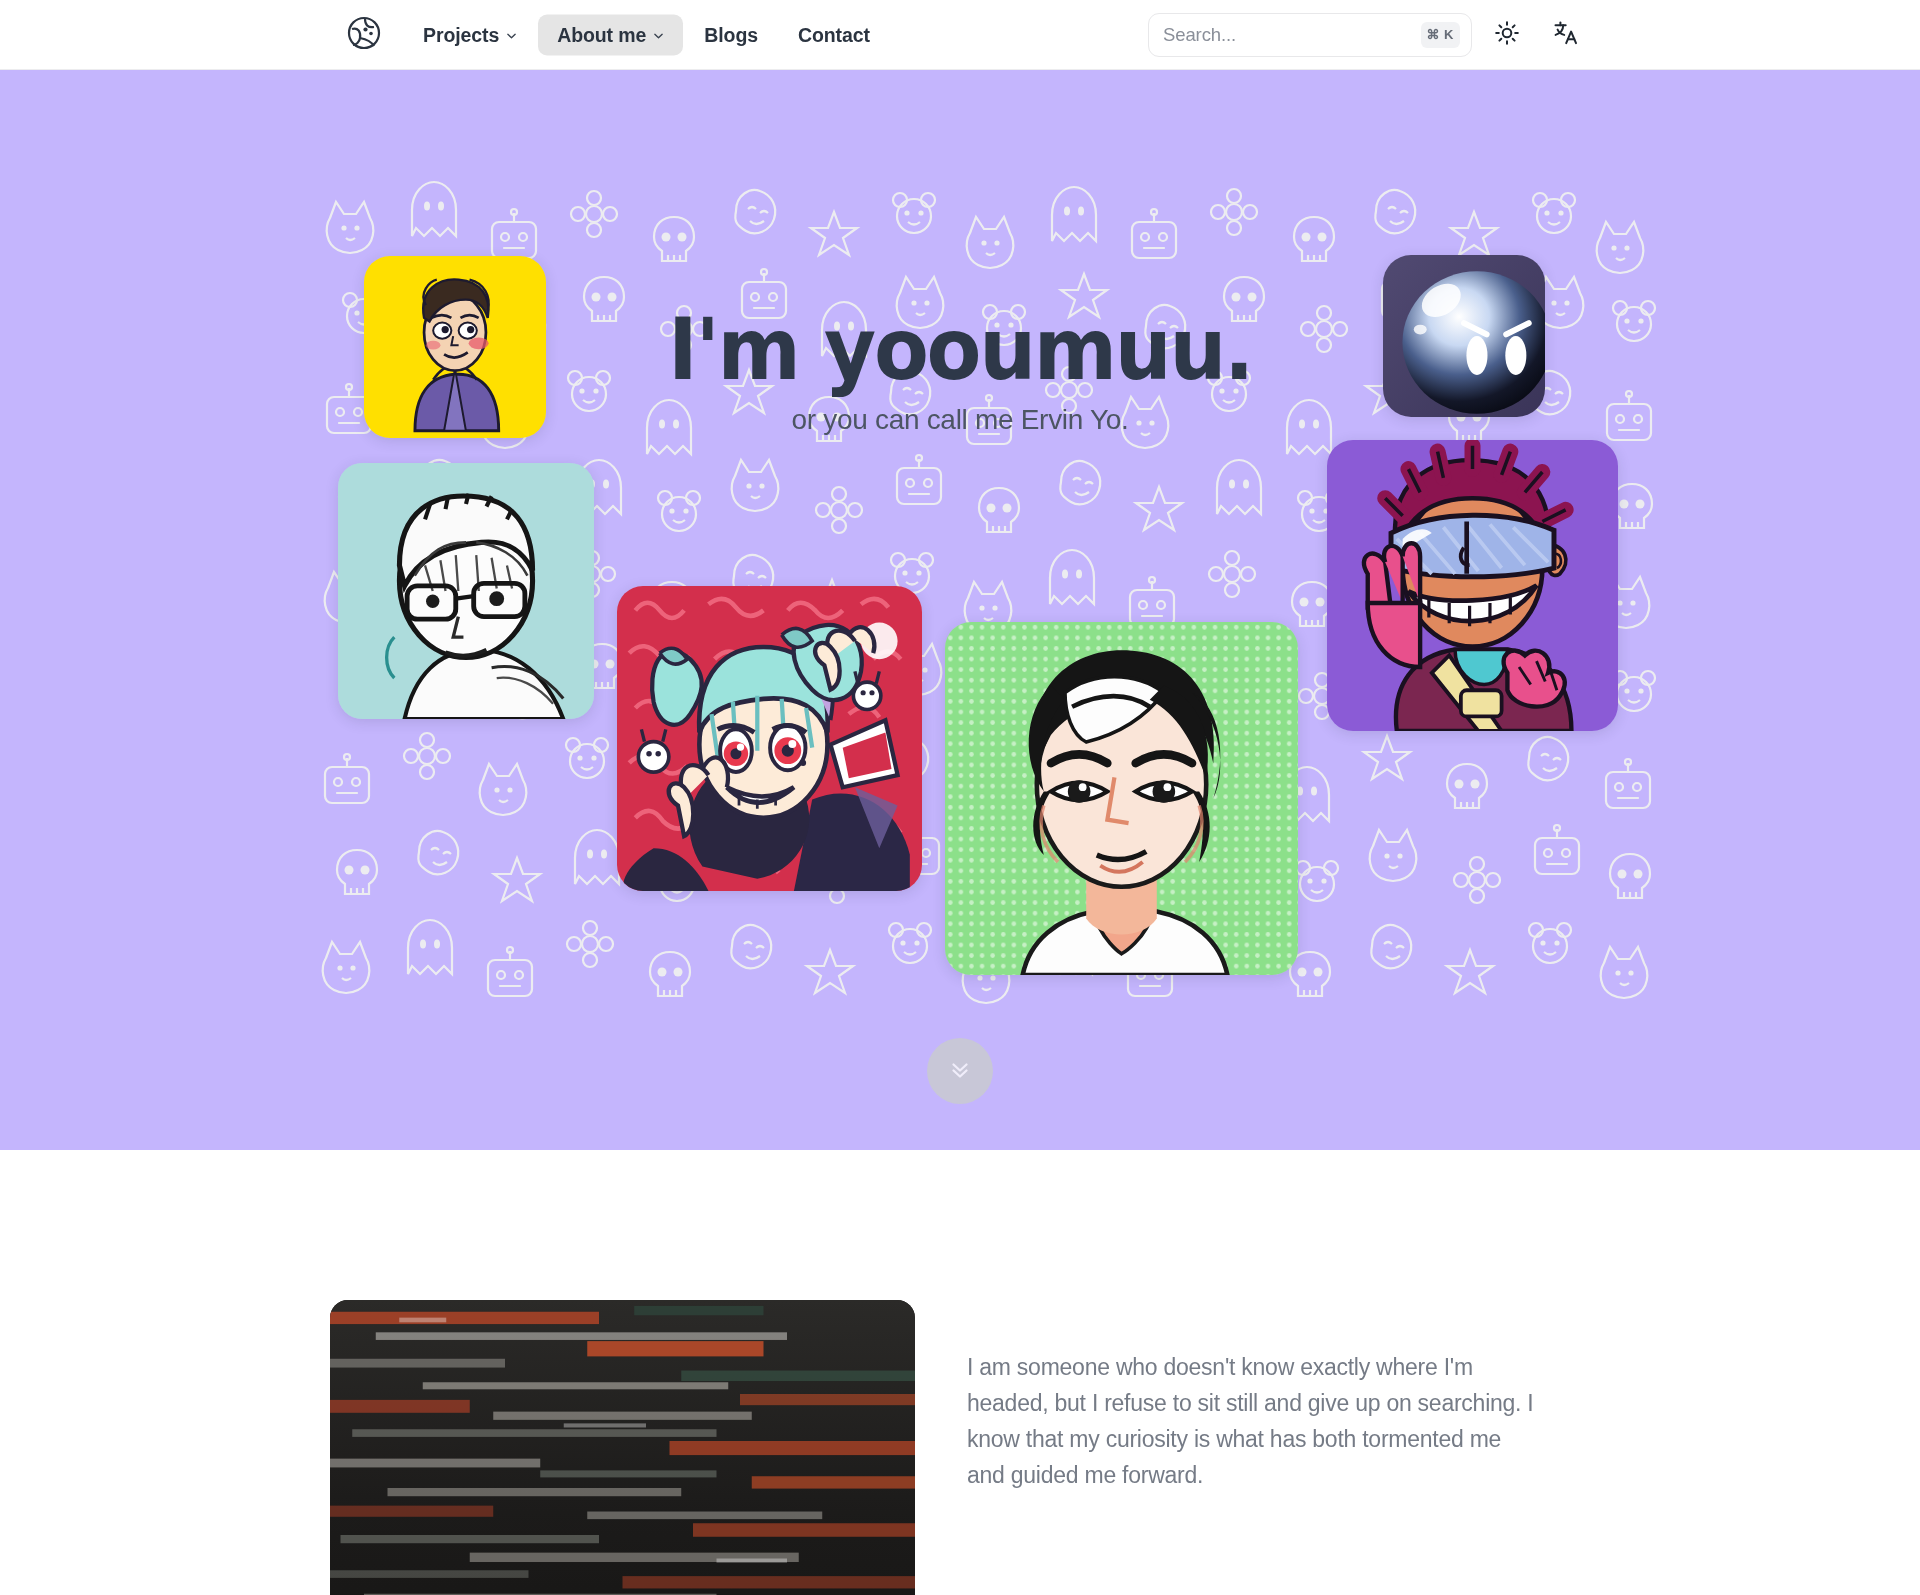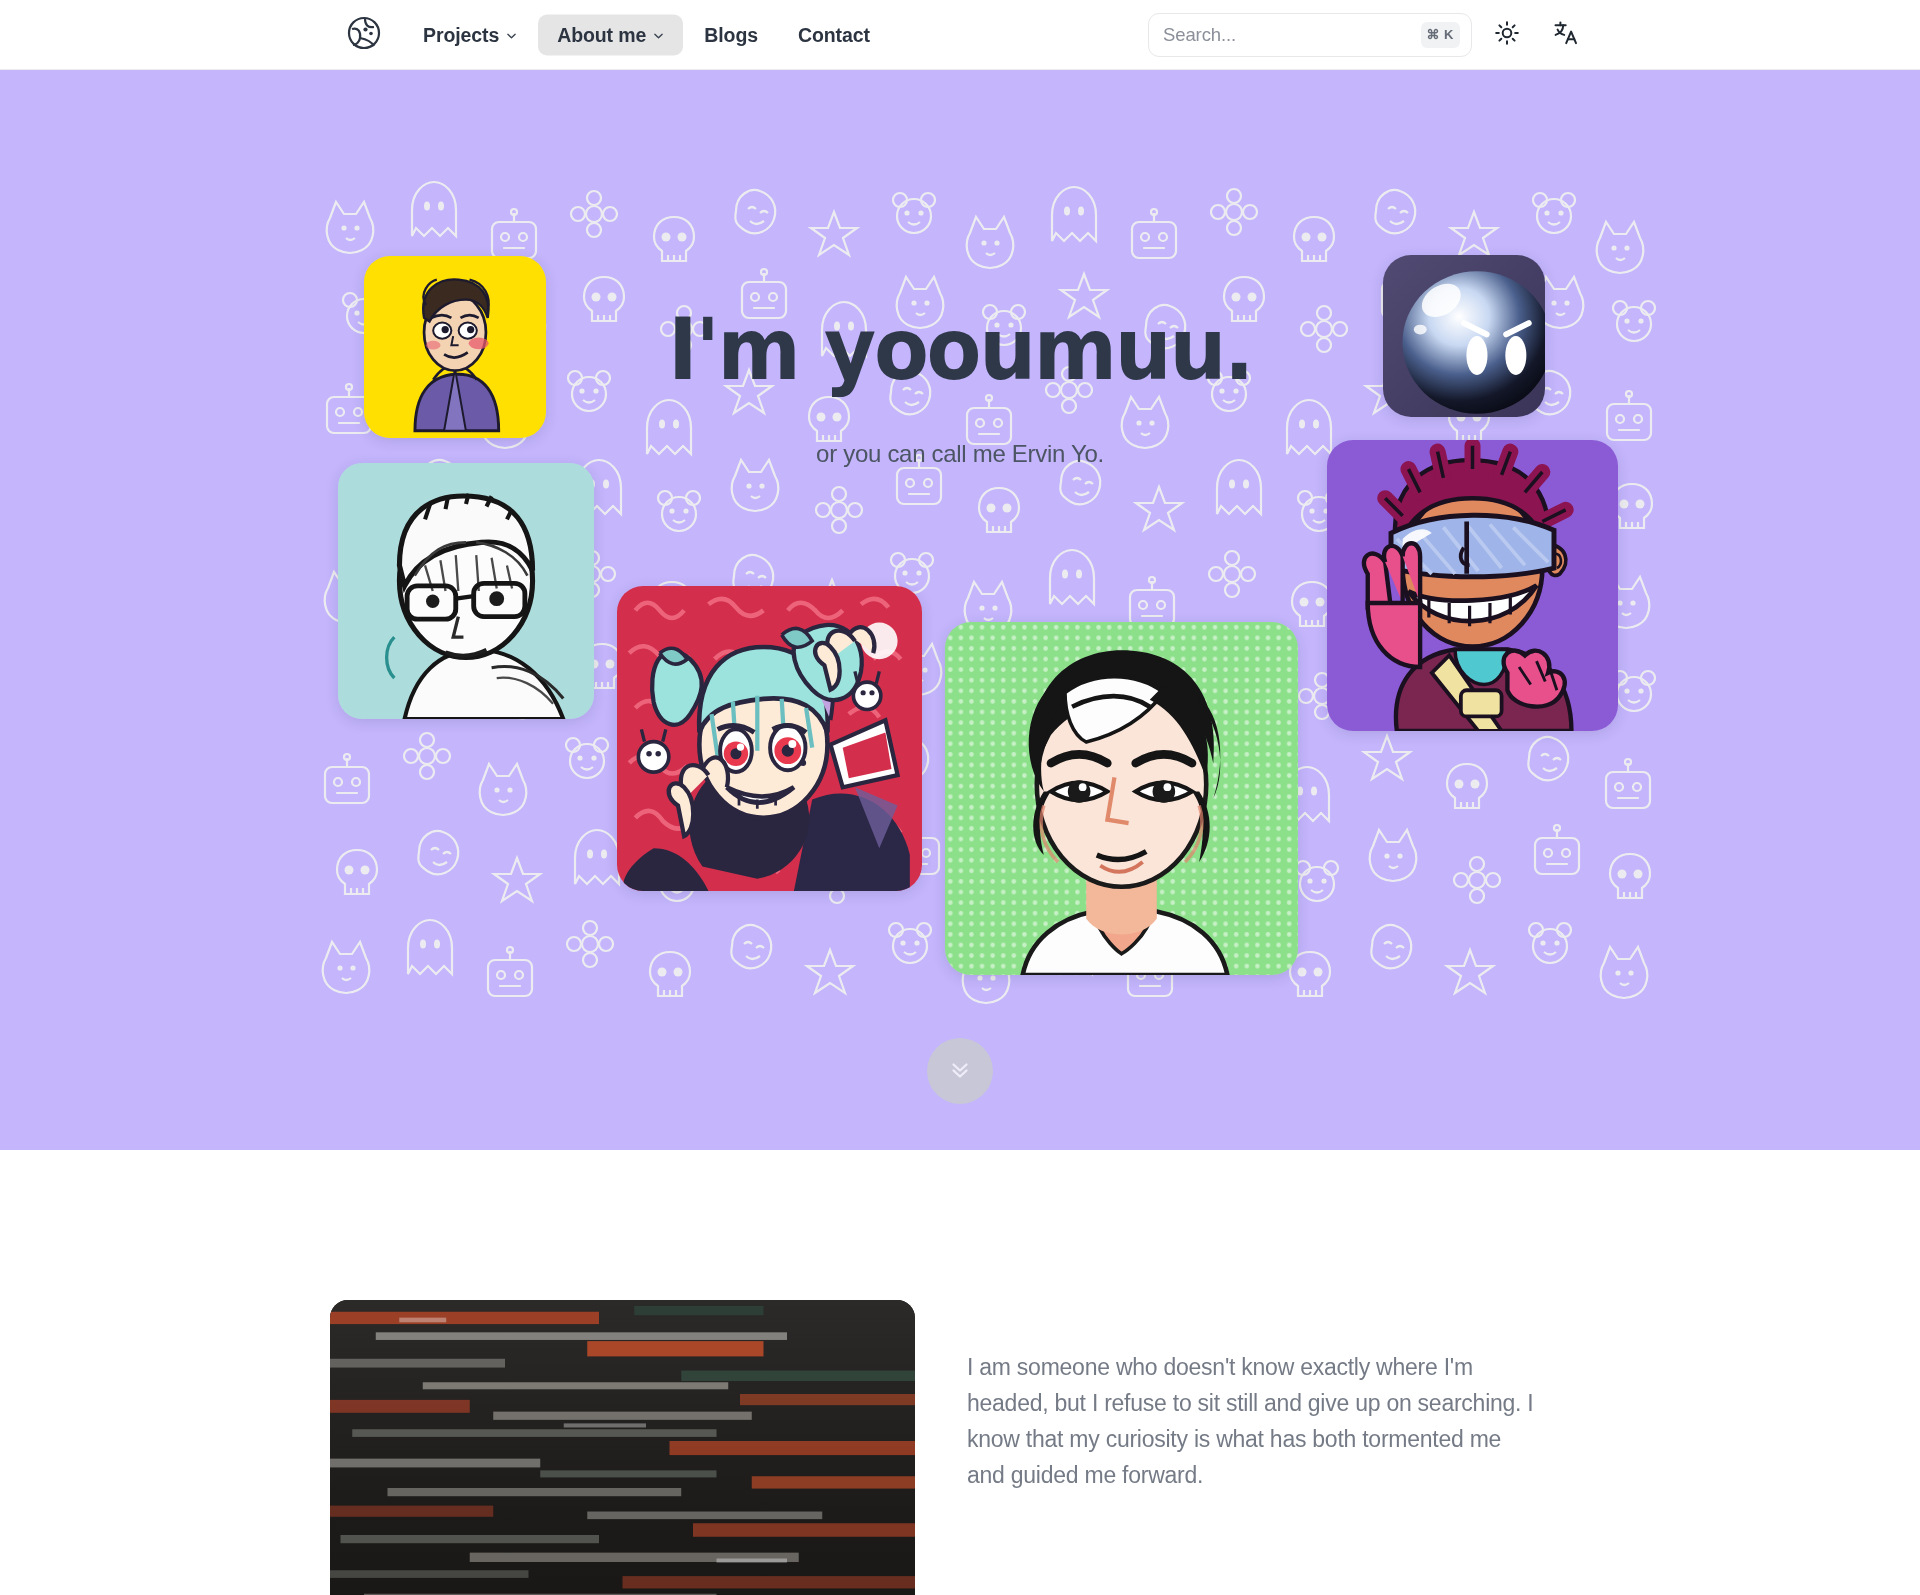--- a/index.html
+++ b/index.html
@@ -192,22 +192,22 @@
     font-size: 86px;
     font-weight: 700;
     color: #2e3849;
     letter-spacing: -2.5px;
     line-height: 1;
     transform: scaleX(0.93);
     display: inline-block;
   }
 
   .hero-subtitle {
-    margin-top: 48px;
-    font-size: 24px;
+    margin-top: 12px;
+    font-size: 28px;
     color: #4c5563;
     letter-spacing: -0.3px;
   }
 
   
   .avatar-card {
     position: absolute;
     border-radius: 22px;
     overflow: hidden;
     z-index: 4;

